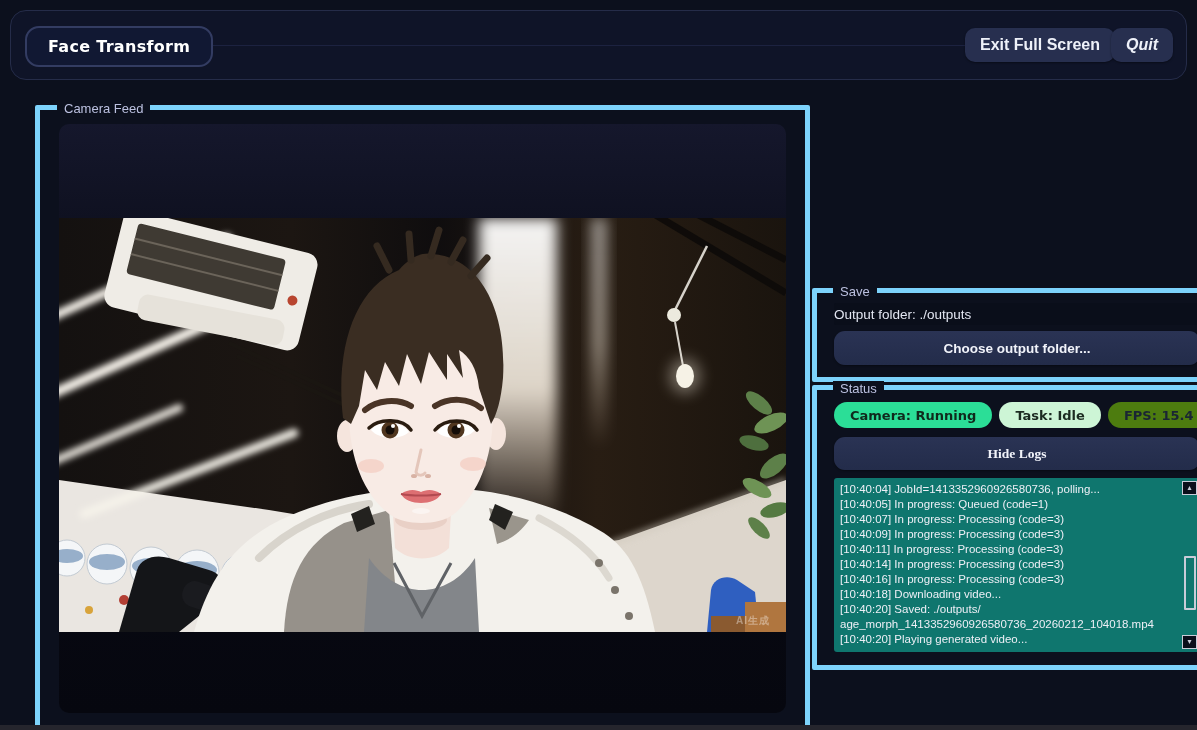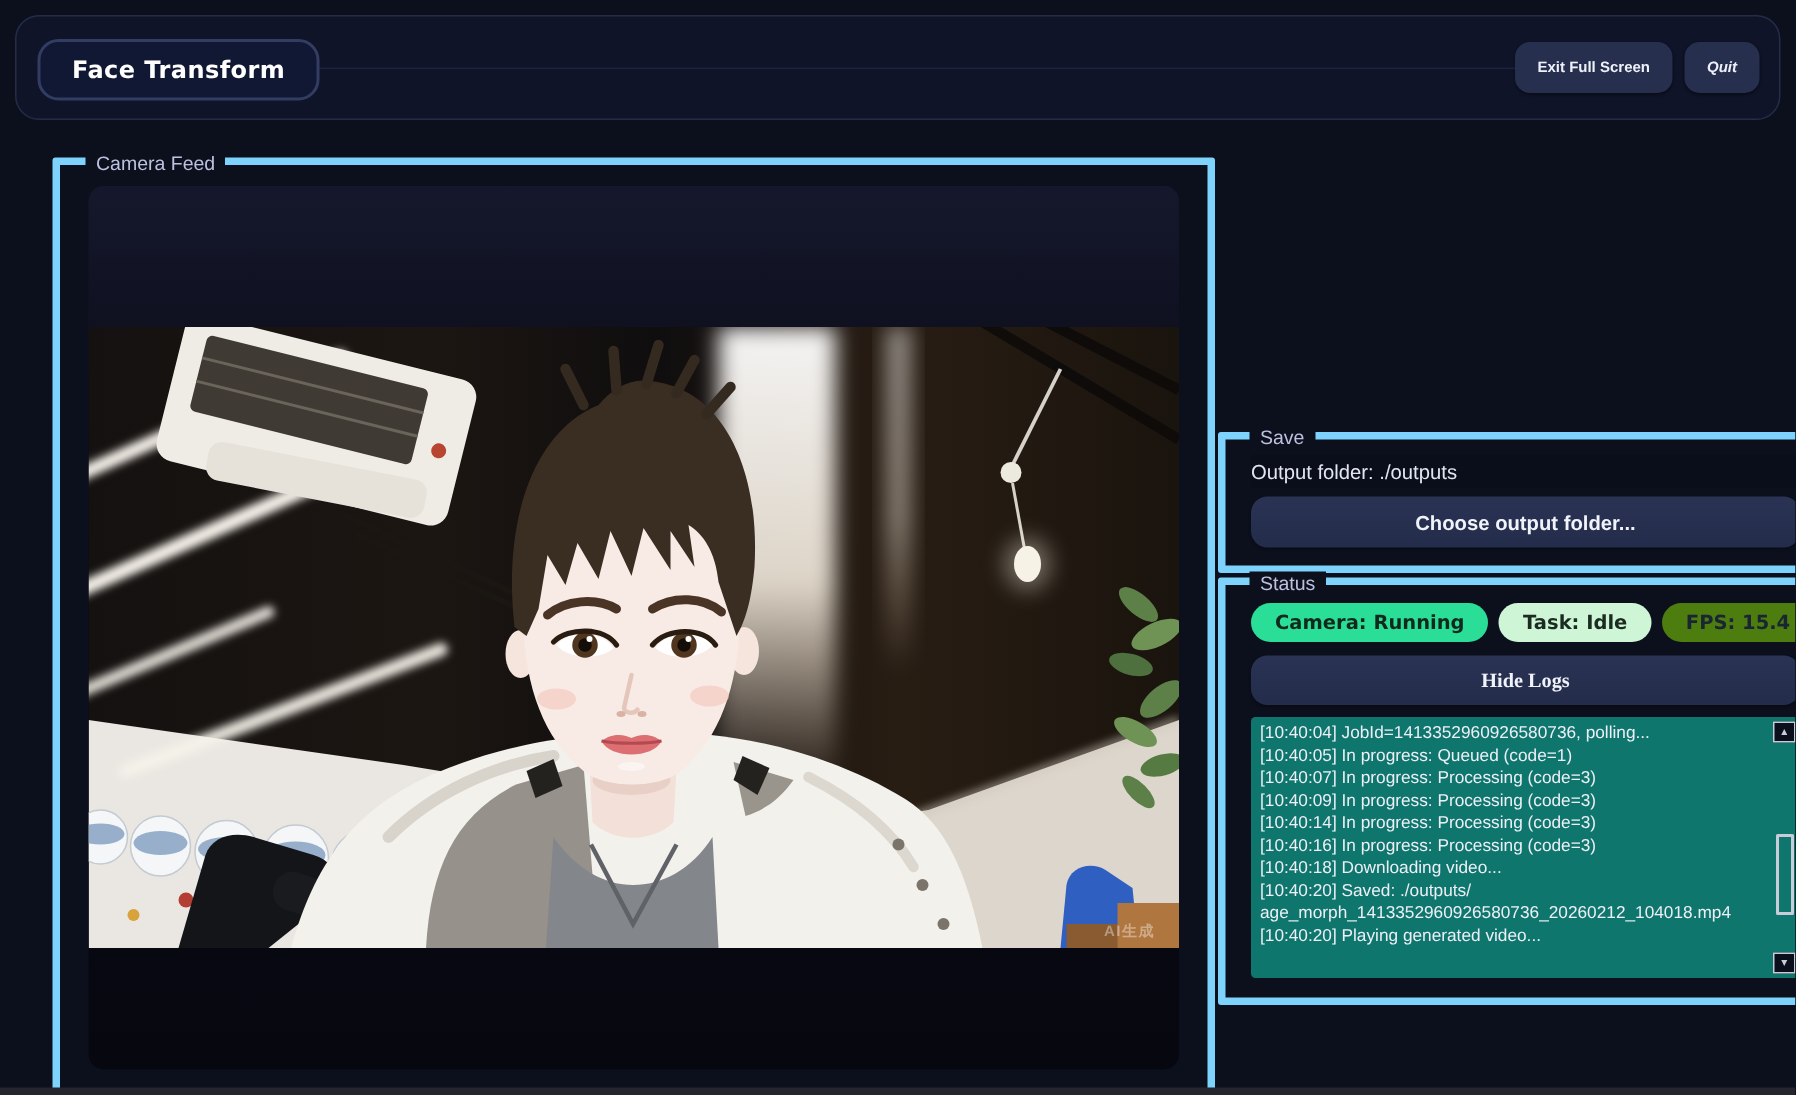--- a/index.html
+++ b/index.html
@@ -8,21 +8,21 @@
 
   
   .topbar{position:absolute;left:10px;top:10px;width:1175px;height:68px;
           border:1px solid #252c49;border-radius:16px;background:#0f1428;}
   .topbar-line{position:absolute;left:190px;top:34px;width:810px;height:1px;background:#1c2240;}
   .title-pill{position:absolute;left:14px;top:15px;height:37px;padding:0 21px;
           border:2px solid #333c62;border-radius:14px;background:#111833;
           display:flex;align-items:center;color:#ffffff;font-weight:800;font-size:16px;
           letter-spacing:.3px;font-family:"DejaVu Sans","Liberation Sans",sans-serif;}
   .tb-btn{position:absolute;top:17px;height:34px;border:none;border-radius:10px;
-          background:#272f4f;color:#eef1f9;font-weight:700;font-size:10px;
+          background:#272f4f;color:#eef1f9;font-weight:700;font-size:16px;
           display:flex;align-items:center;padding:0 15px;cursor:pointer;
           font-family:"Liberation Sans","DejaVu Sans",sans-serif;box-shadow:0 1px 2px rgba(0,0,0,.4);margin-left:42px;}
   .tb-btn.exit{right:71px;}
   .tb-btn.quit{right:13px;font-style:italic;}
 
   
   .group{position:absolute;border:5px solid #7dd3fc;border-radius:2px;margin-left:25px;}
   .group-label{position:absolute;top:-9px;background:#0c101d;padding:0 7px;
           color:#bcc1e0;font-size:13px;white-space:nowrap;}
 
@@ -276,20 +276,21 @@
       <div class="badge" style="background-color: #4d7c0f; color: rgb(26, 37, 52);">FPS: 15.4</div>
     </div>
 
     <button class="panel-btn hide-logs">Hide Logs</button>
 
     <div class="log-area">
       <div class="log-line">[10:40:04] JobId=1413352960926580736, polling...</div>
       <div class="log-line">[10:40:05] In progress: Queued (code=1)</div>
       <div class="log-line">[10:40:07] In progress: Processing (code=3)</div>
       <div class="log-line">[10:40:09] In progress: Processing (code=3)</div>
+      <div class="log-line">[10:40:11] In progress: Processing (code=3)</div>
       <div class="log-line">[10:40:14] In progress: Processing (code=3)</div>
       <div class="log-line">[10:40:16] In progress: Processing (code=3)</div>
       <div class="log-line">[10:40:18] Downloading video...</div>
       <div class="log-line">[10:40:20] Saved: ./outputs/</div>
       <div class="log-line">age_morph_1413352960926580736_20260212_104018.mp4</div>
       <div class="log-line">[10:40:20] Playing generated video...</div>
 
       <div class="sb-btn sb-up">
         <span>▴</span>
       </div>

